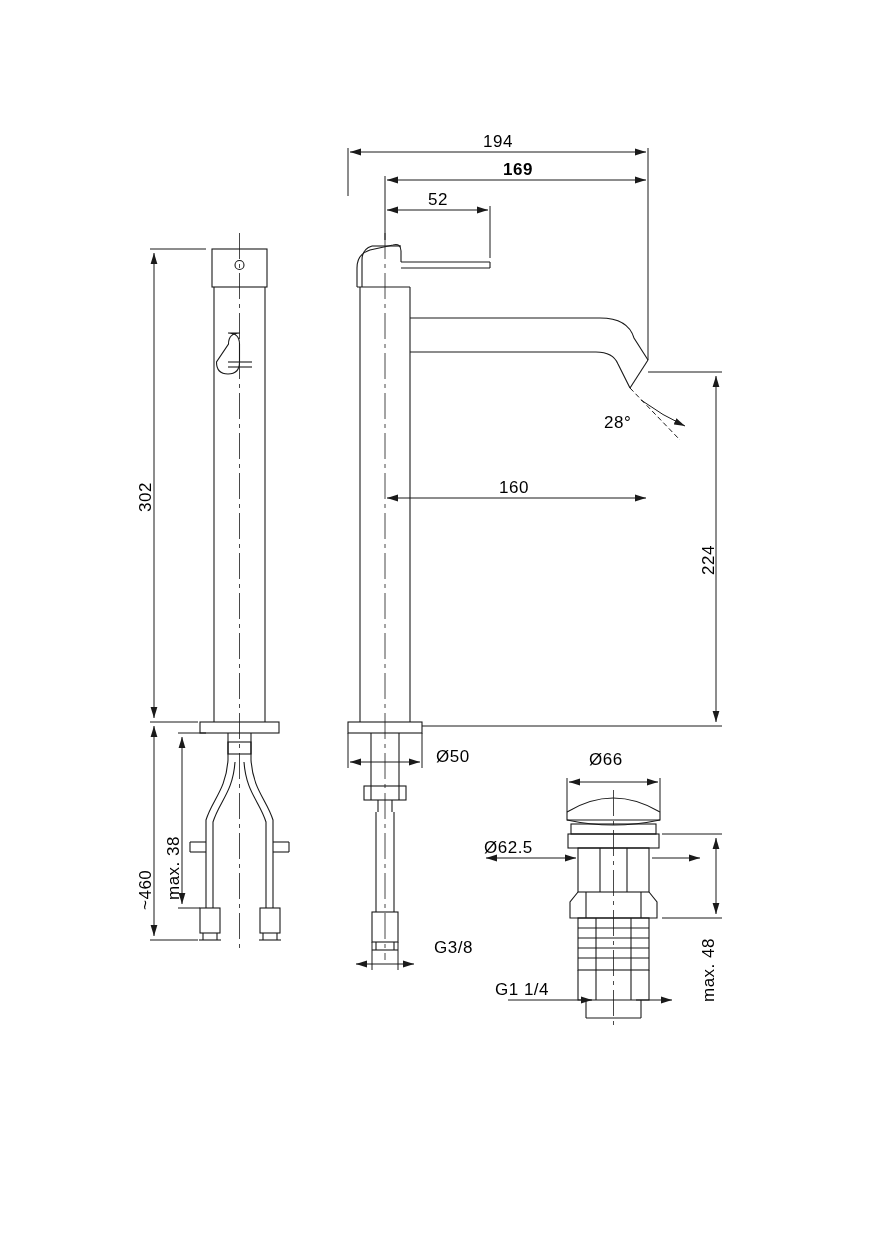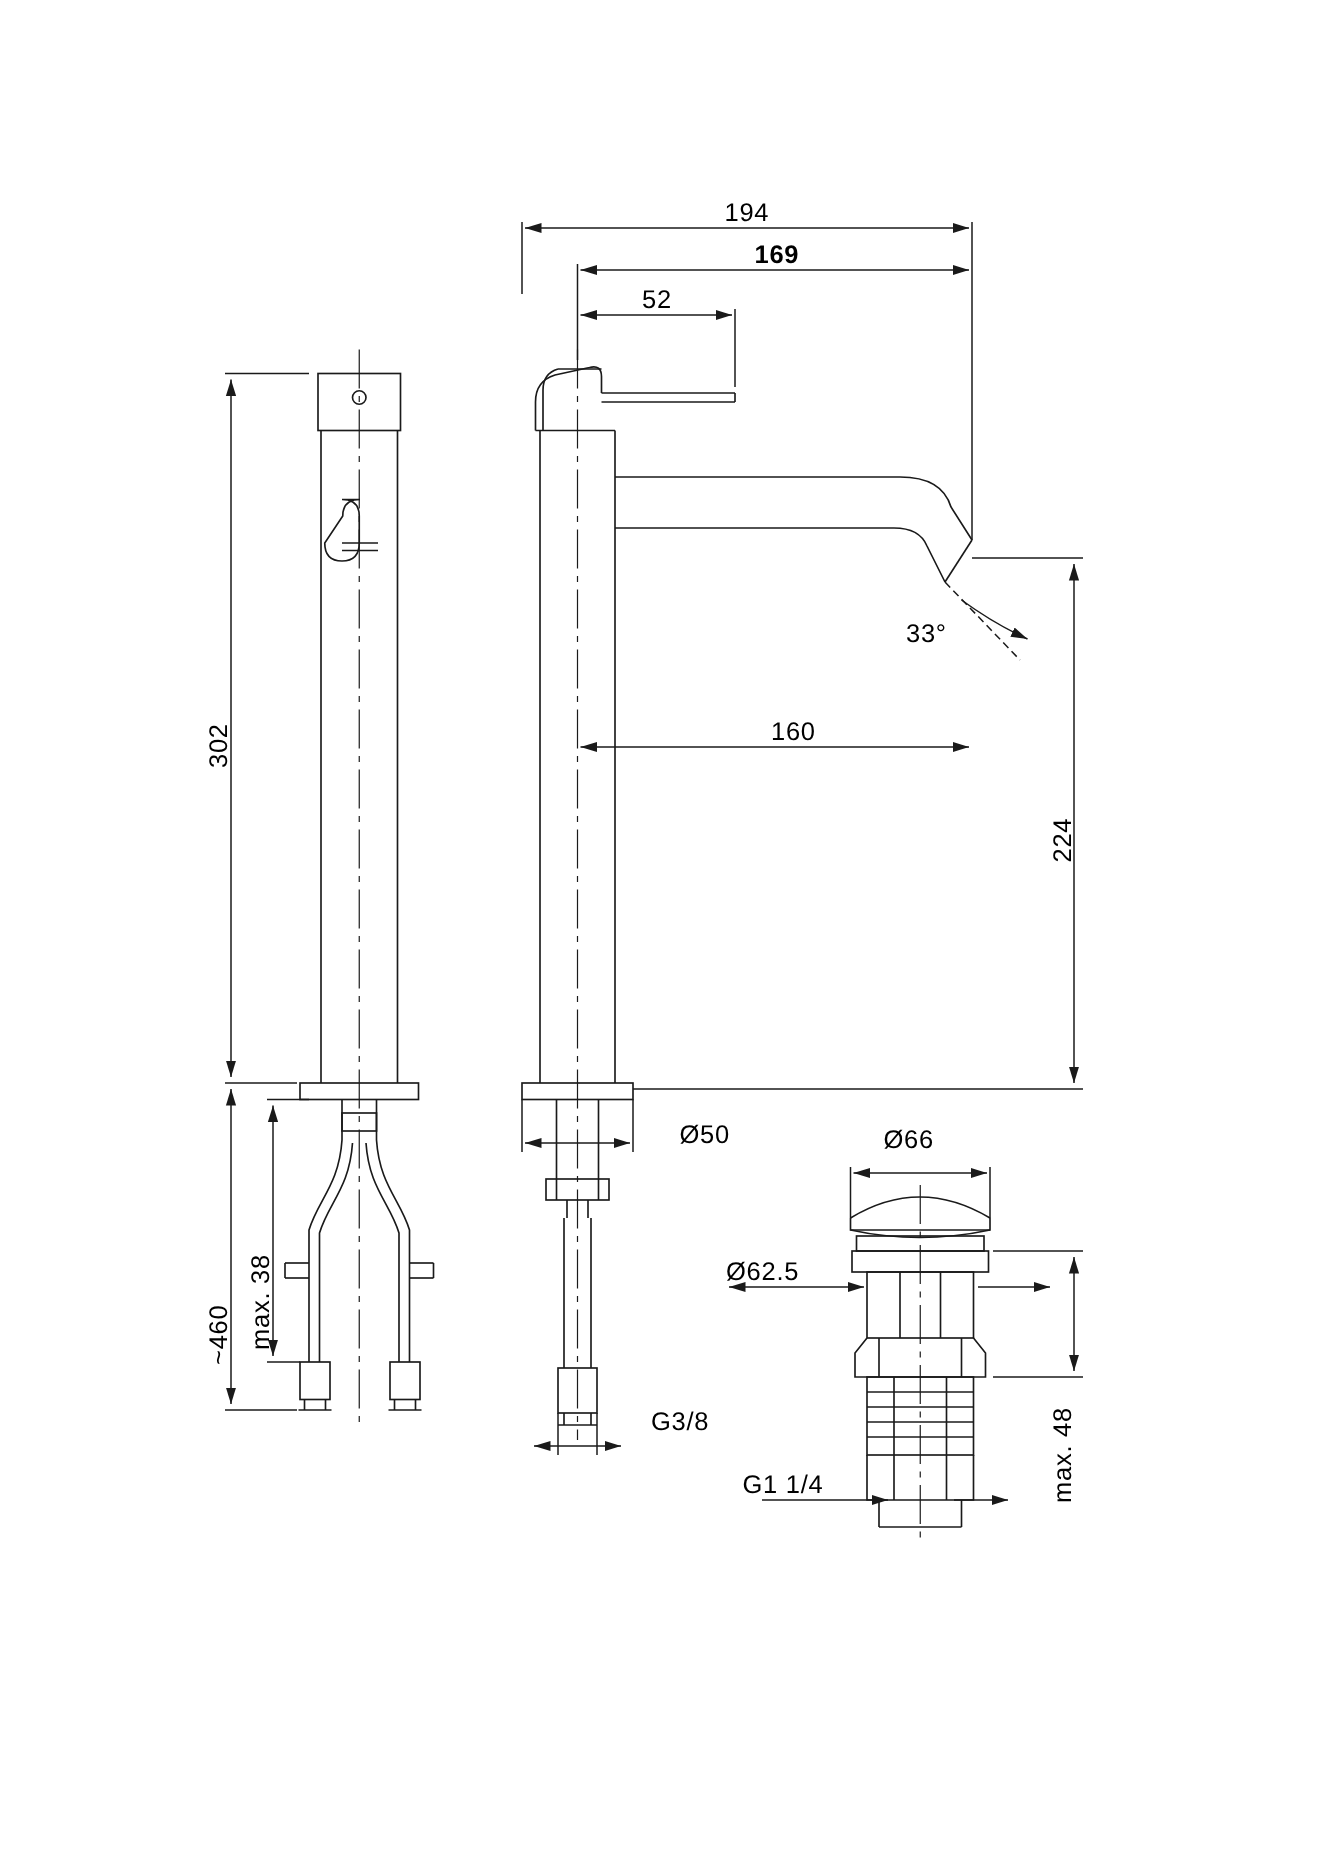--- a/index.html
+++ b/index.html
@@ -236,33 +236,33 @@
       </g>
     </g>
   </svg>
 
   <div class="dim-label" style="left:483px; top:132px;">194</div>
 
   <div class="dim-label" style="left:503px; top:160px;font-weight:bold;">169</div>
 
   <div class="dim-label" style="left:428px; top:190px;">52</div>
 
-  <div class="dim-label" style="left:514px; top:478px;">160</div>
-
-  <div class="dim-label" style="left:604px; top:413px;">33°</div>
+  <div class="dim-label" style="left:499px; top:478px;">160</div>
+
+  <div class="dim-label" style="left:604px; top:413px;">28°</div>
 
   <div class="dim-label vertical" style="left:699px; top:575px;">224</div>
 
   <div class="dim-label vertical" style="left:136px; top:512px;">302</div>
 
   <div class="dim-label vertical" style="left:136px; top:910px;">~460</div>
 
   <div class="dim-label vertical" style="left:164px; top:900px;">max. 38</div>
 
-  <div class="dim-label" style="left:436px; top:747px;margin-left:17px;">Ø50</div>
+  <div class="dim-label" style="left:436px; top:747px;">Ø50</div>
 
   <div class="dim-label" style="left:434px; top:938px;">G3/8</div>
 
   <div class="dim-label" style="left:589px; top:750px;">Ø66</div>
 
   <div class="dim-label" style="left:484px; top:838px;">Ø62.5</div>
 
   <div class="dim-label" style="left:495px; top:980px;text-align:right;">G1 1/4</div>
 
   <div class="dim-label vertical" style="left:699px; top:1002px;">max. 48</div>

